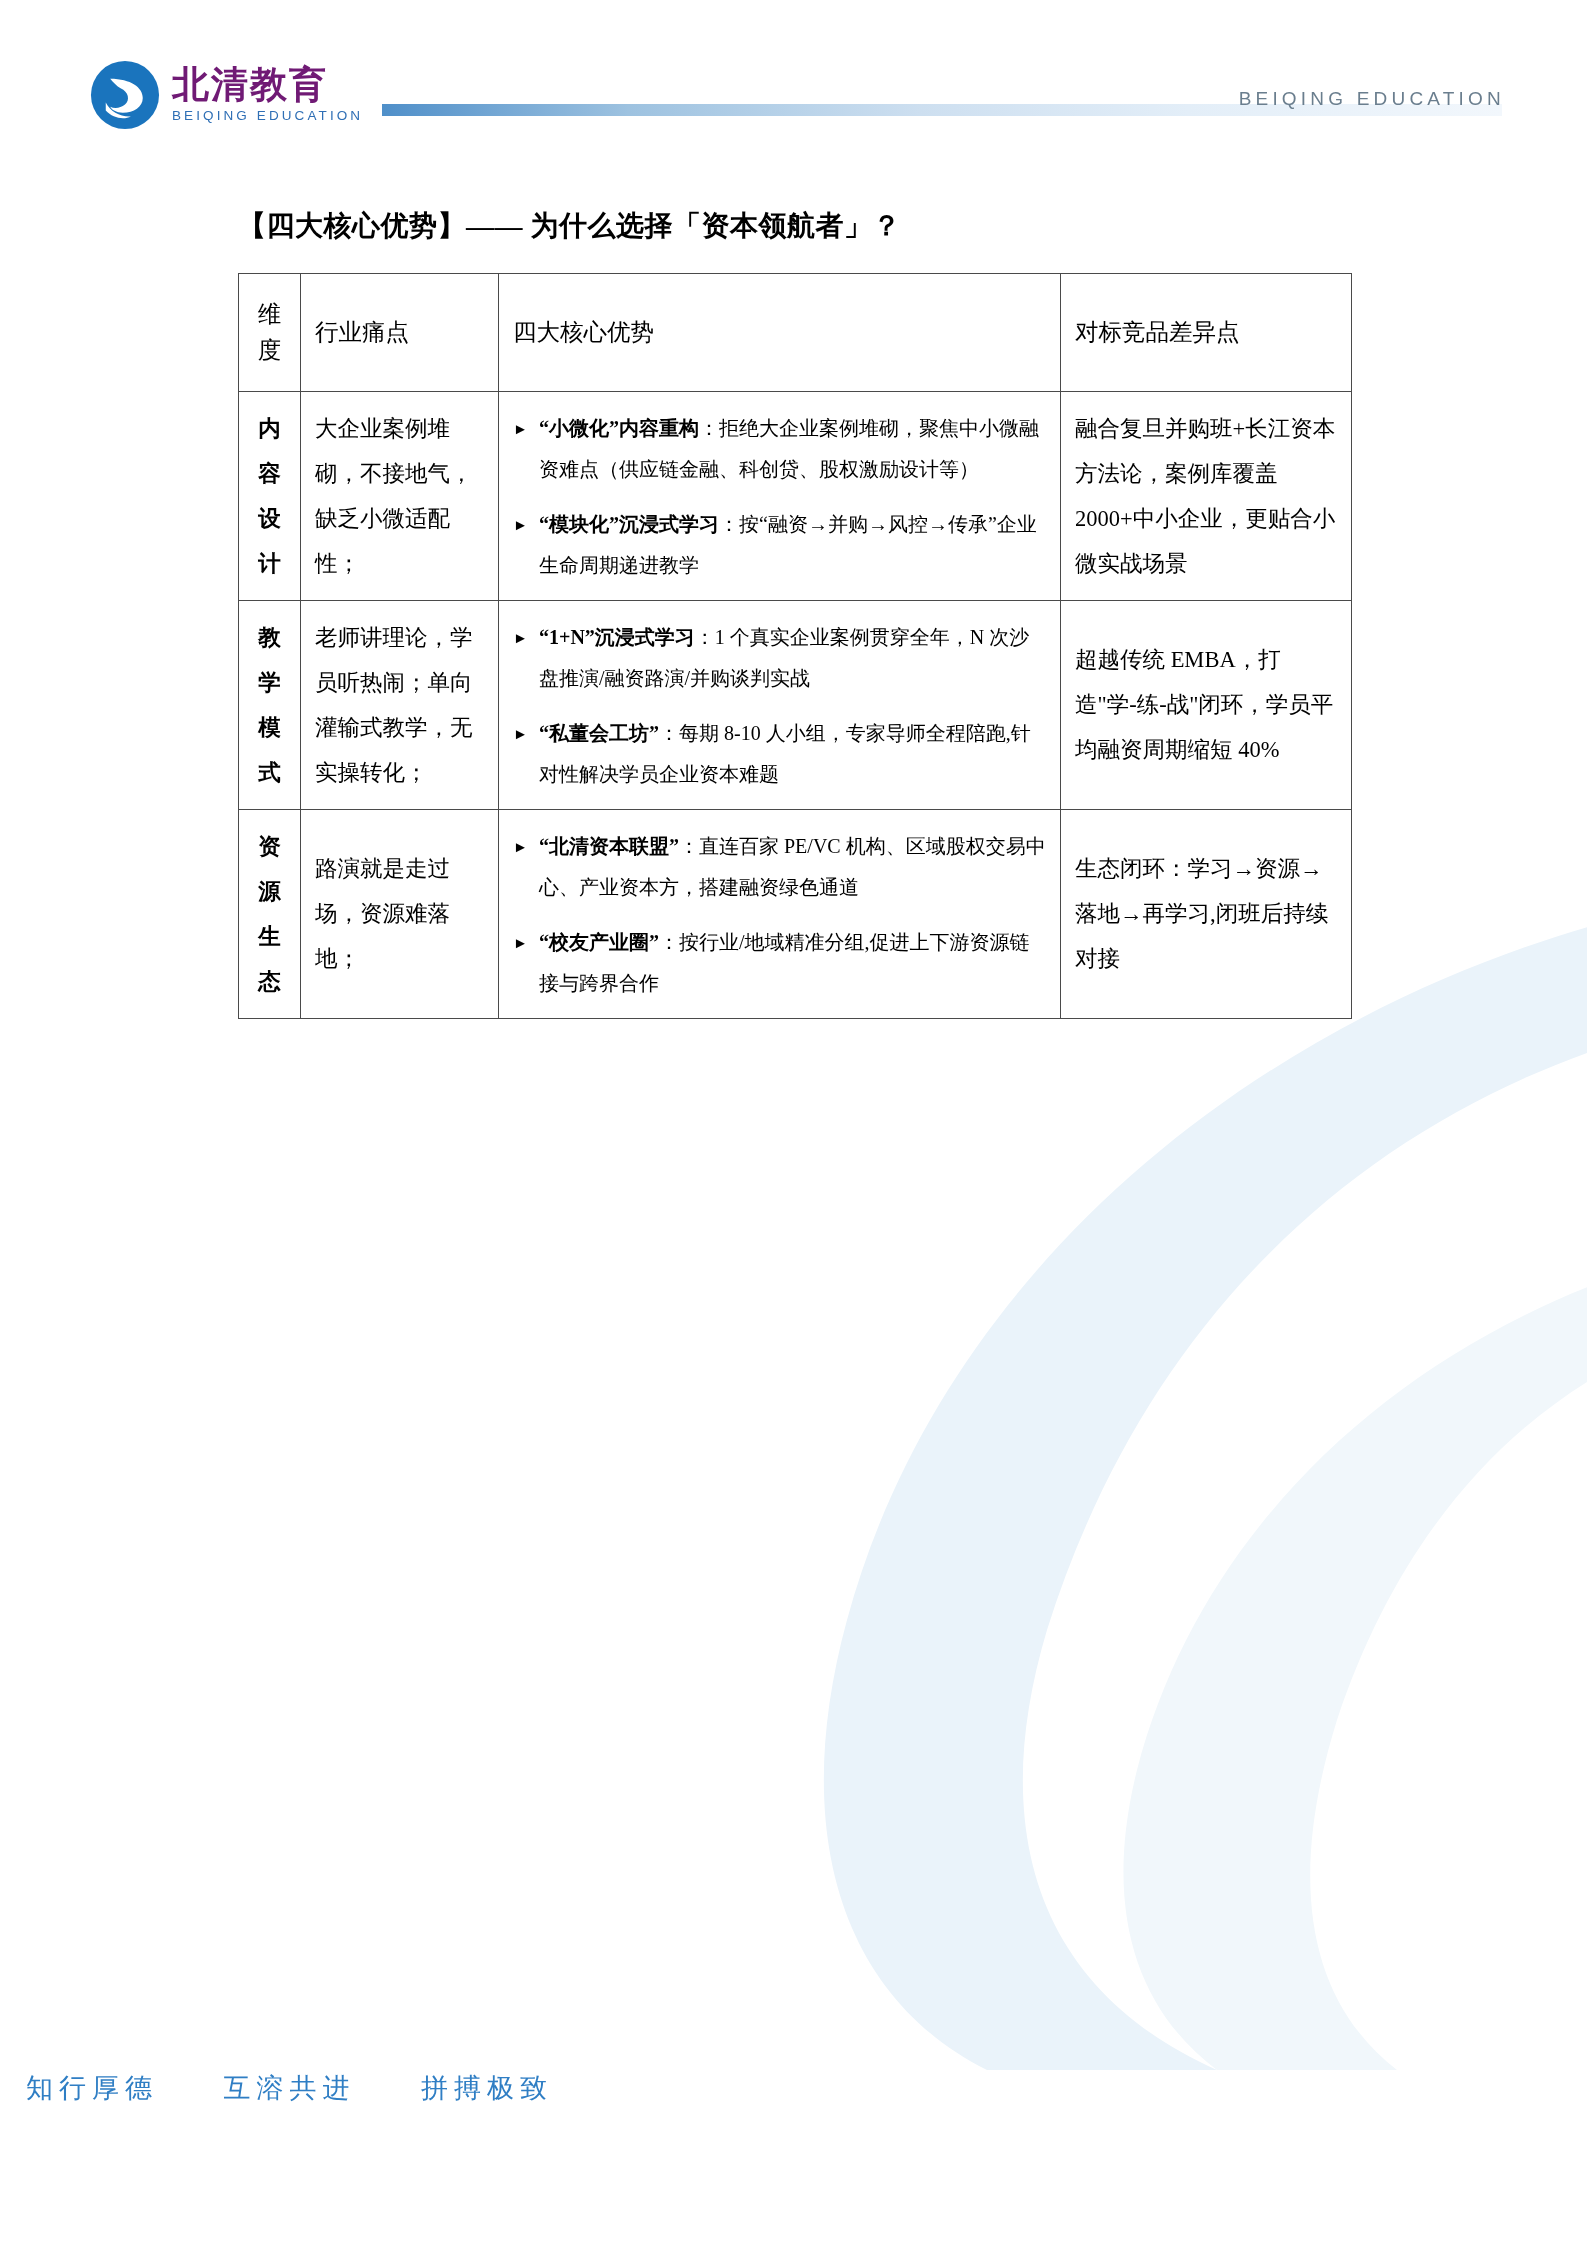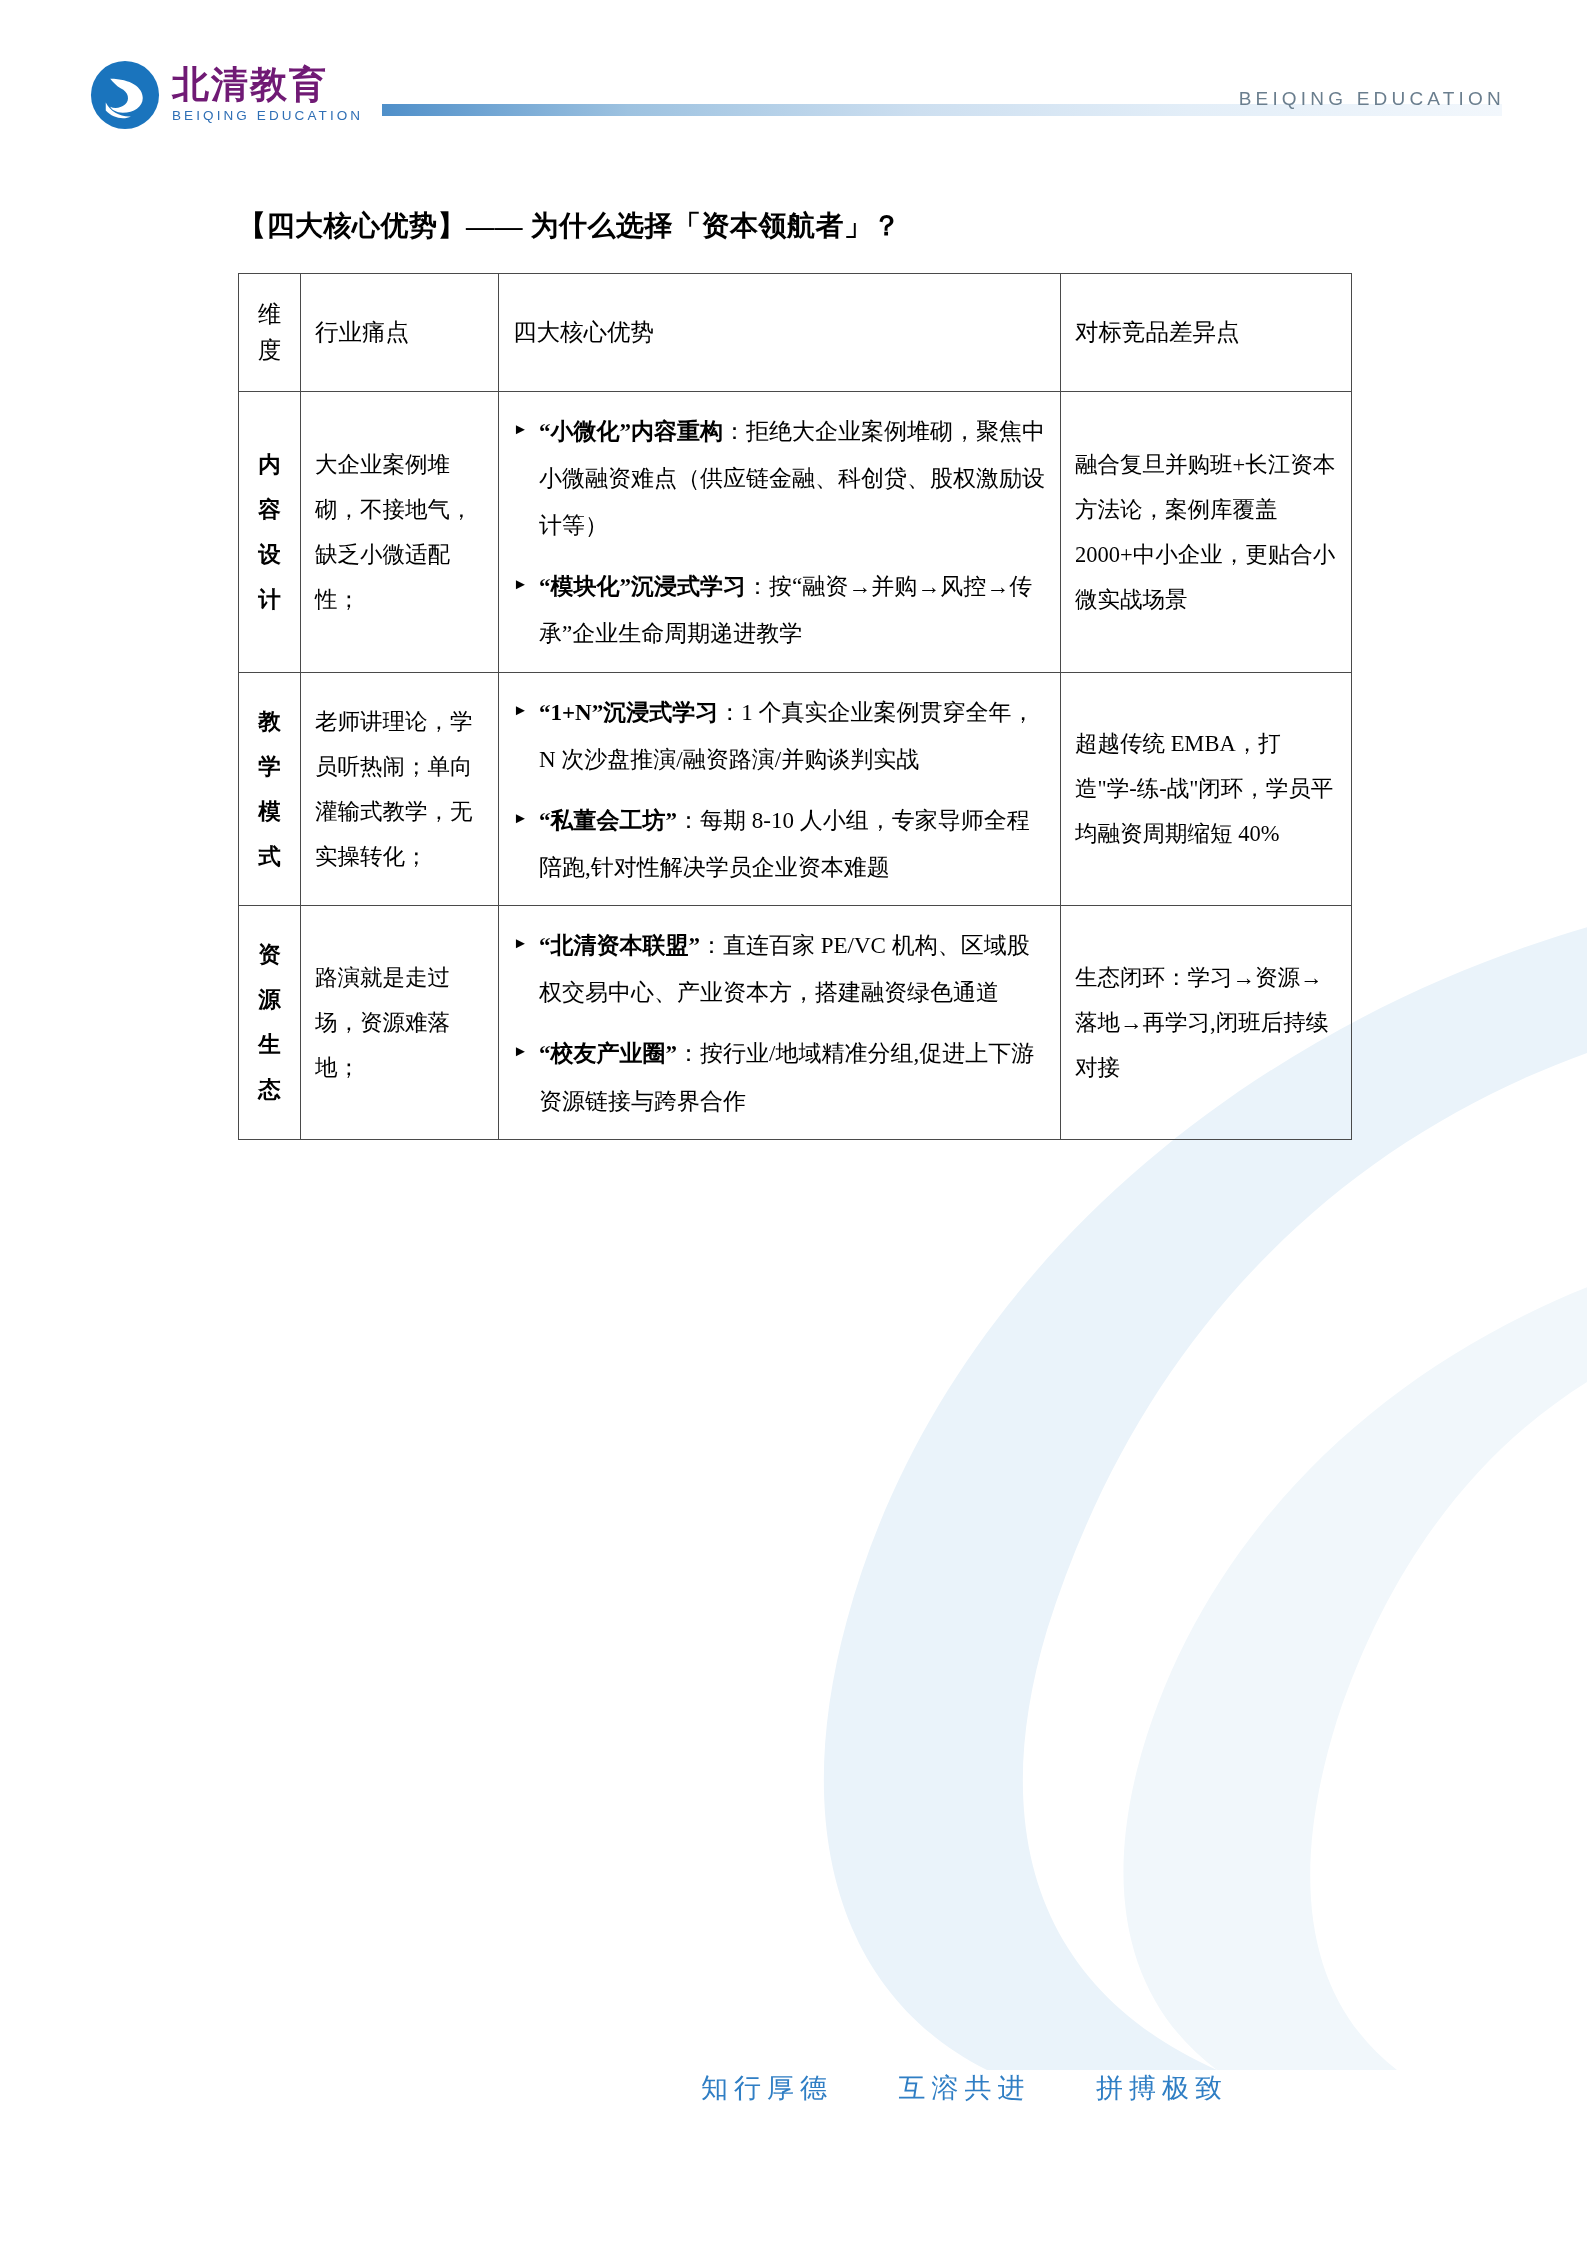--- a/index.html
+++ b/index.html
@@ -174,31 +174,31 @@
   .bullet-mark {
     flex: none;
     width: 26px;
     padding-top: 14px;
     font-size: 15px;
     color: #000;
     line-height: 1;
   }
   .bullet-text {
     flex: 1;
-    font-size: 23px;
+    font-size: 20px;
   }
   .bullet-text b { font-weight: bold; }
 
   
   .footer {
     position: absolute;
     left: 0;
     top: 2070px;
     width: 1254px;
-    text-align: right;
+    text-align: left;
     z-index: 3;
   }
   .footer-slogan {
     display: inline-block;
     font-family: "Liberation Sans", sans-serif;
     font-size: 27px;
     color: #2f7ec4;
     letter-spacing: 6px;
   }
   .footer-slogan span { margin: 0 26px; }

